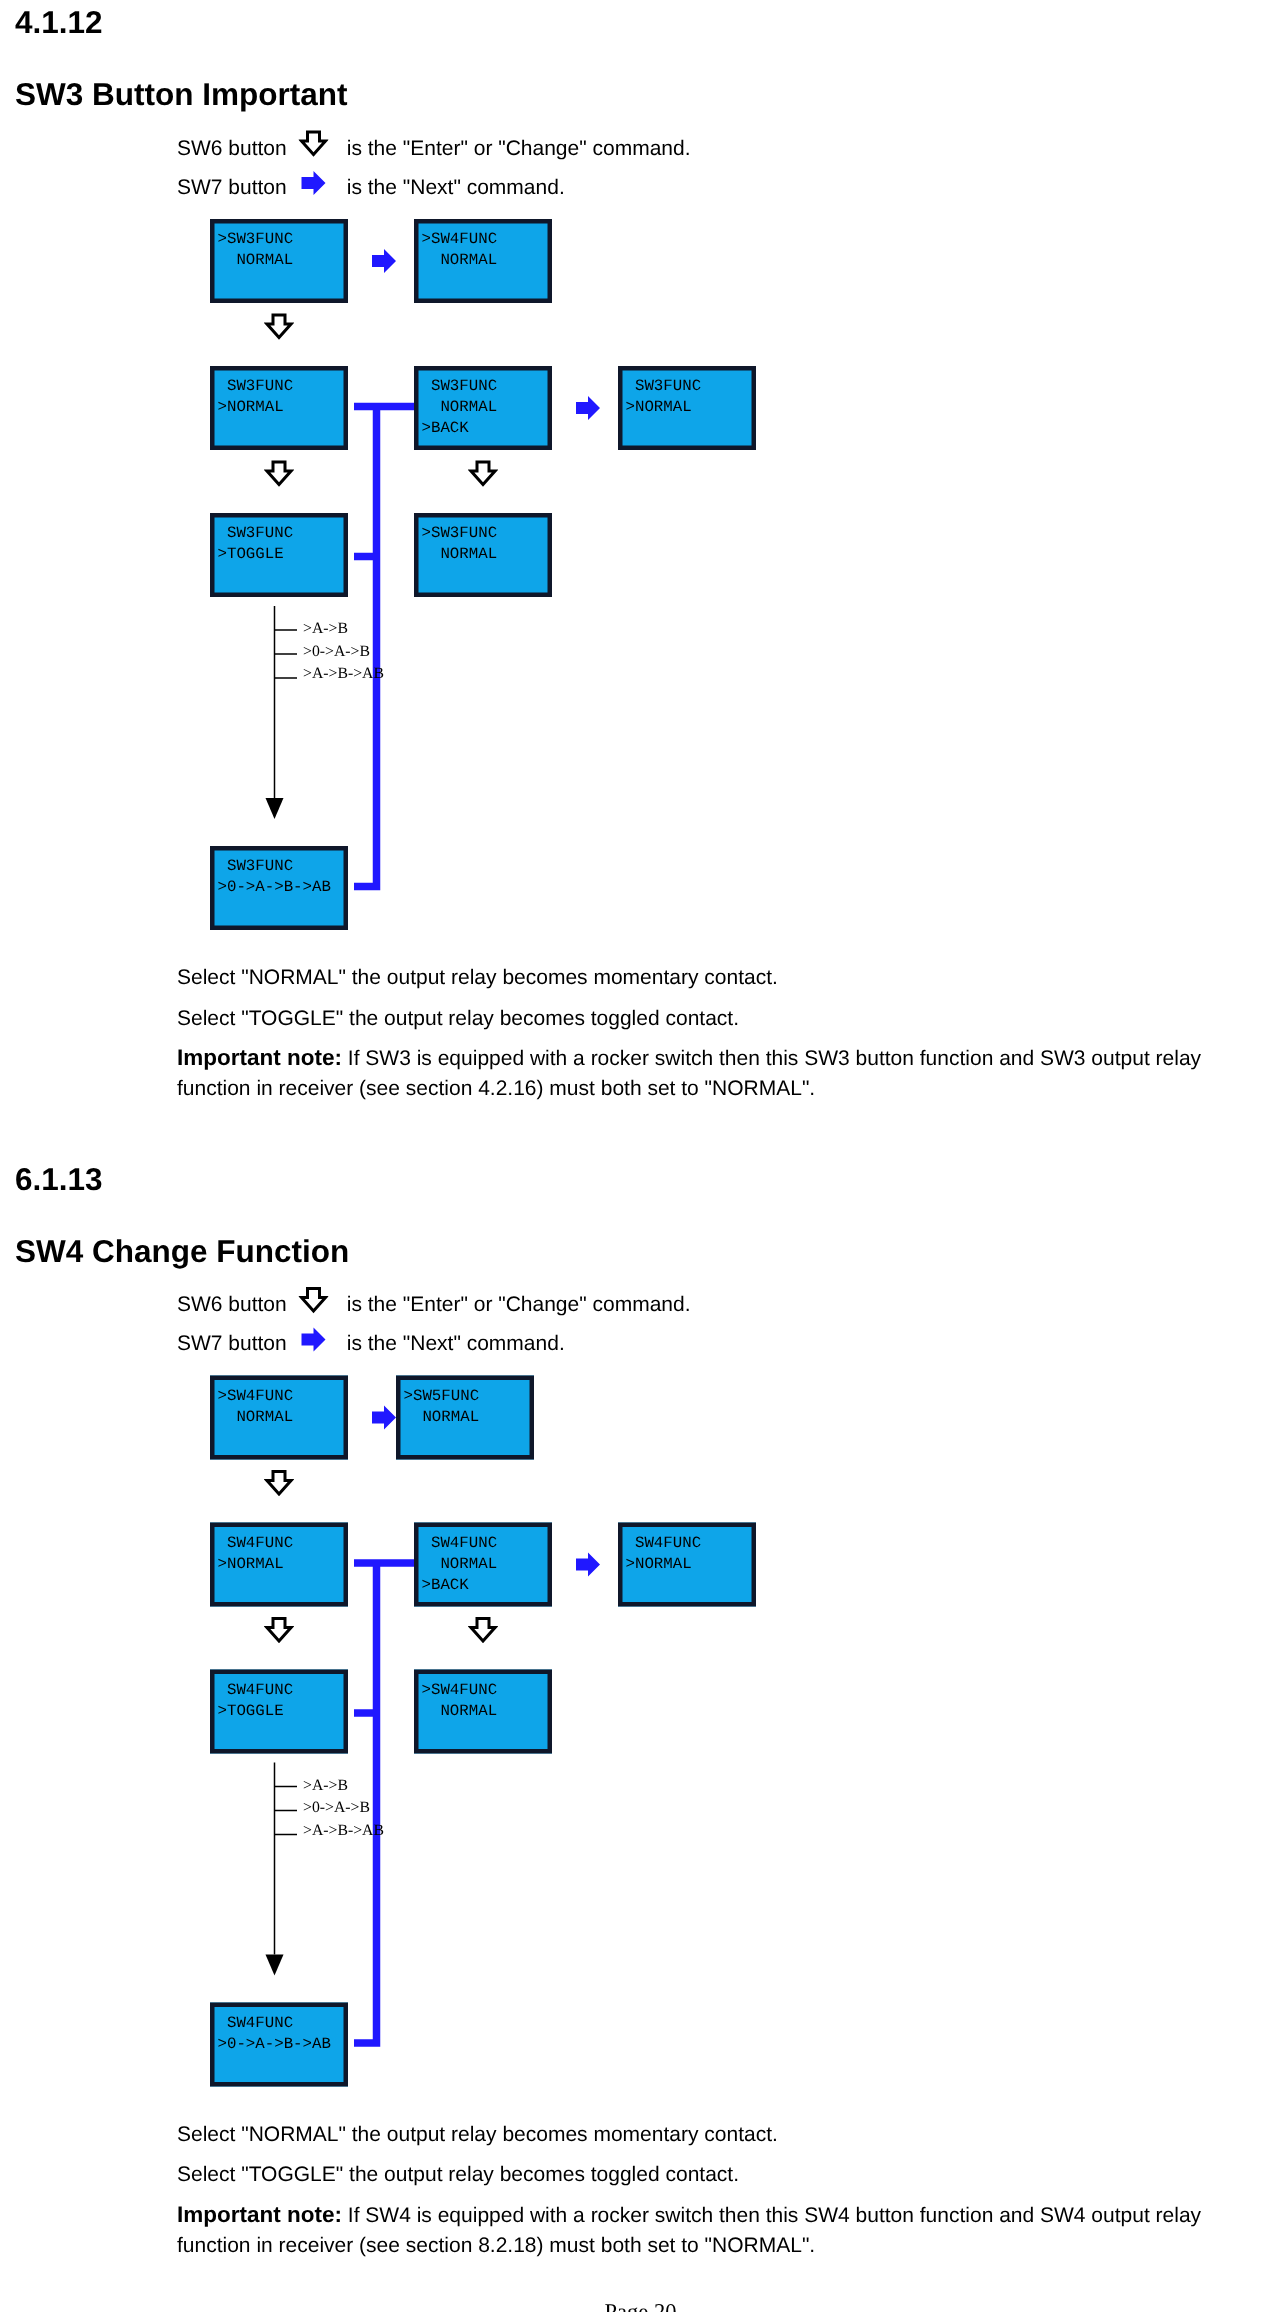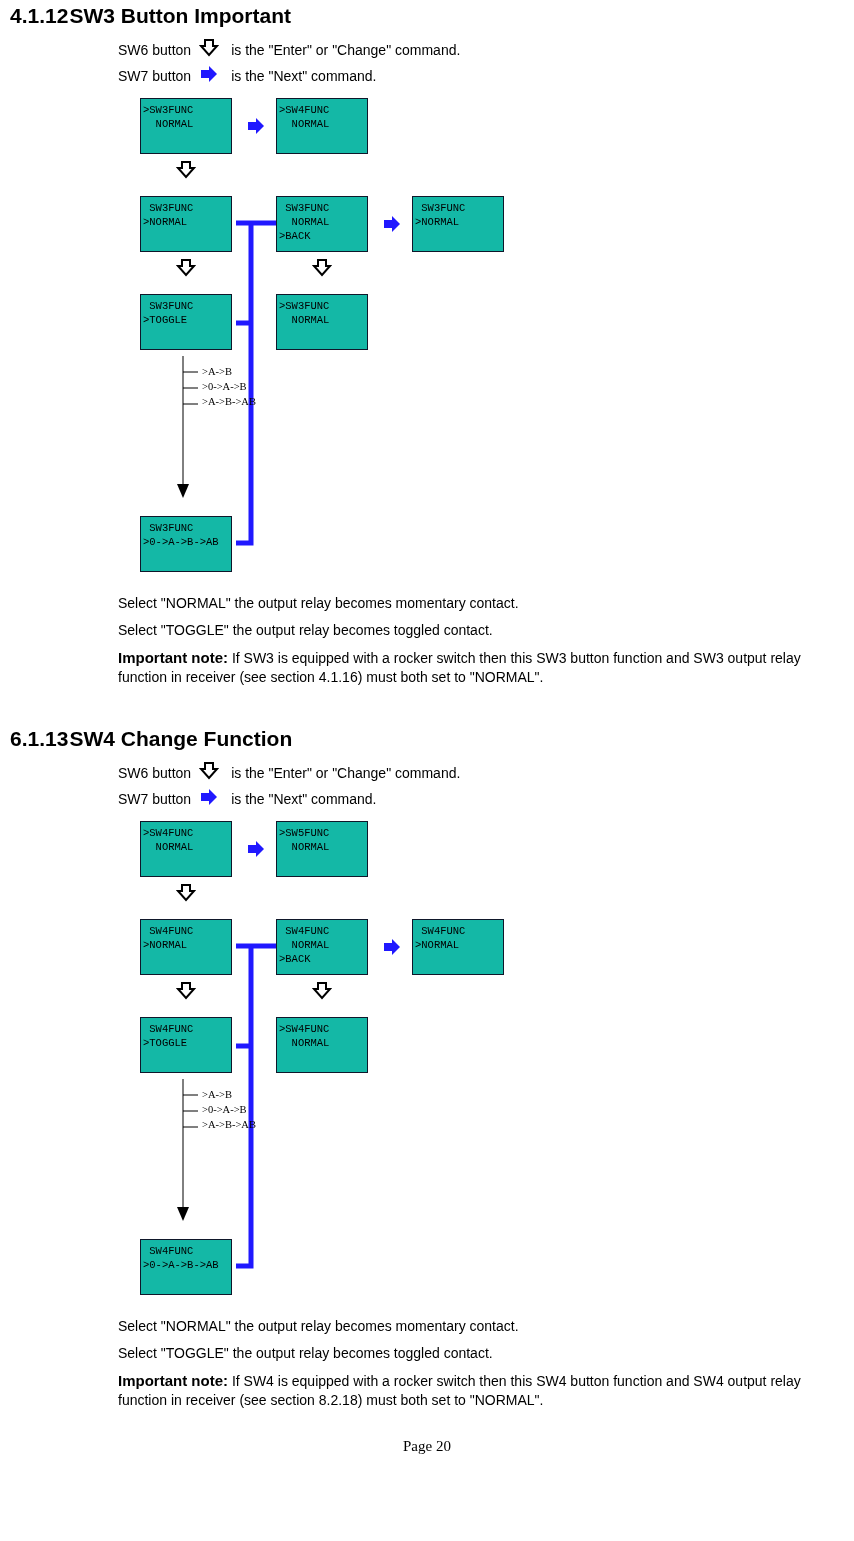--- a/index.html
+++ b/index.html
@@ -8,38 +8,39 @@
       background: #fff;
       color: #000;
       width: 854px;
       padding: 4px 8px 8px 8px;
     }
     .section-heading {
       font-size: 21px;
       font-weight: bold;
       margin: 0 0 10px 2px;
       display: flex;
-      gap: 1px;
+      gap: 24px;
+      flex-direction: column;
     }
     .intro-block { margin-left: 110px; margin-bottom: 14px; }
     .intro-line { font-size: 14px; display: flex; align-items: flex-end; gap: 8px; margin-bottom: 6px; }
     .intro-line .after { margin-left: 4px; }
     .diagram {
       position: relative;
       margin-left: 128px;
       margin-bottom: 16px;
       width: 500px;
       height: 480px;
     }
     .fbox {
       position: absolute;
       width: 92px;
       height: 56px;
-      border: 1px solid #0f172a;
-      background: #14b8a6;
+      border: 3px solid #0f172a;
+      background: #0ea5e9;
       font-family: "Courier New", monospace;
       font-size: 10.5px;
       padding: 4px 2px;
       line-height: 1.35;
       text-align: left;
       overflow: hidden;
     }
     .fbox .l1, .fbox .l2, .fbox .l3 { display: block; white-space: pre; }
     .arrow { position: absolute; }
     .option-list {
@@ -158,21 +159,21 @@
 
   <div class="fbox" style="left:4px;top:418px">
     <span class="l1"> SW3FUNC</span>
     <span class="l2">&gt;0-&gt;A-&gt;B-&gt;AB</span>
   </div>
 </div>
 
 <div class="body-text">Select "NORMAL" the output relay becomes momentary contact.</div>
 <div class="body-text">Select "TOGGLE" the output relay becomes toggled contact.</div>
 <div class="body-text">
-  <span class="strong">Important note:</span><span> If SW3 is equipped with a rocker switch then this SW3 button function and SW3 output relay function in receiver (see section 4.1.16) must both set to "NORMAL".</span>
+  <span class="strong">Important note:</span><span> If SW3 is equipped with a rocker switch then this SW3 button function and SW3 output relay function in receiver (see section 4.2.16) must both set to "NORMAL".</span>
 </div>
 
 <div class="section-spacer"></div>
 
 <div class="section-heading">
   <span>6.1.13</span>
   <span>SW4 Change Function</span>
 </div>
 
 <div class="intro-block">
@@ -197,21 +198,21 @@
     <path d="M 100 125 L 115 125 L 115 445 L 100 445 M 115 225 L 100 225 M 115 125 L 140 125" stroke="#2018ff" stroke-width="5" fill="none"></path>
   </svg>
 
   <div class="fbox" style="left:4px;top:0">
     <span class="l1">&gt;SW4FUNC</span>
     <span class="l2">  NORMAL</span>
   </div>
   <svg class="arrow" width="20" height="20" style="left:110px;top:18px">
       <use href="#solid-right"></use>
     </svg>
-  <div class="fbox" style="left:140px;top:0">
+  <div class="fbox" style="left:128px;top:0">
     <span class="l1">&gt;SW5FUNC</span>
     <span class="l2">  NORMAL</span>
   </div>
   <svg class="arrow" width="20" height="20" style="left:40px;top:62px">
       <use href="#hollow-down"></use>
     </svg>
 
   <div class="fbox" style="left:4px;top:98px">
     <span class="l1"> SW4FUNC</span>
     <span class="l2">&gt;NORMAL</span>

